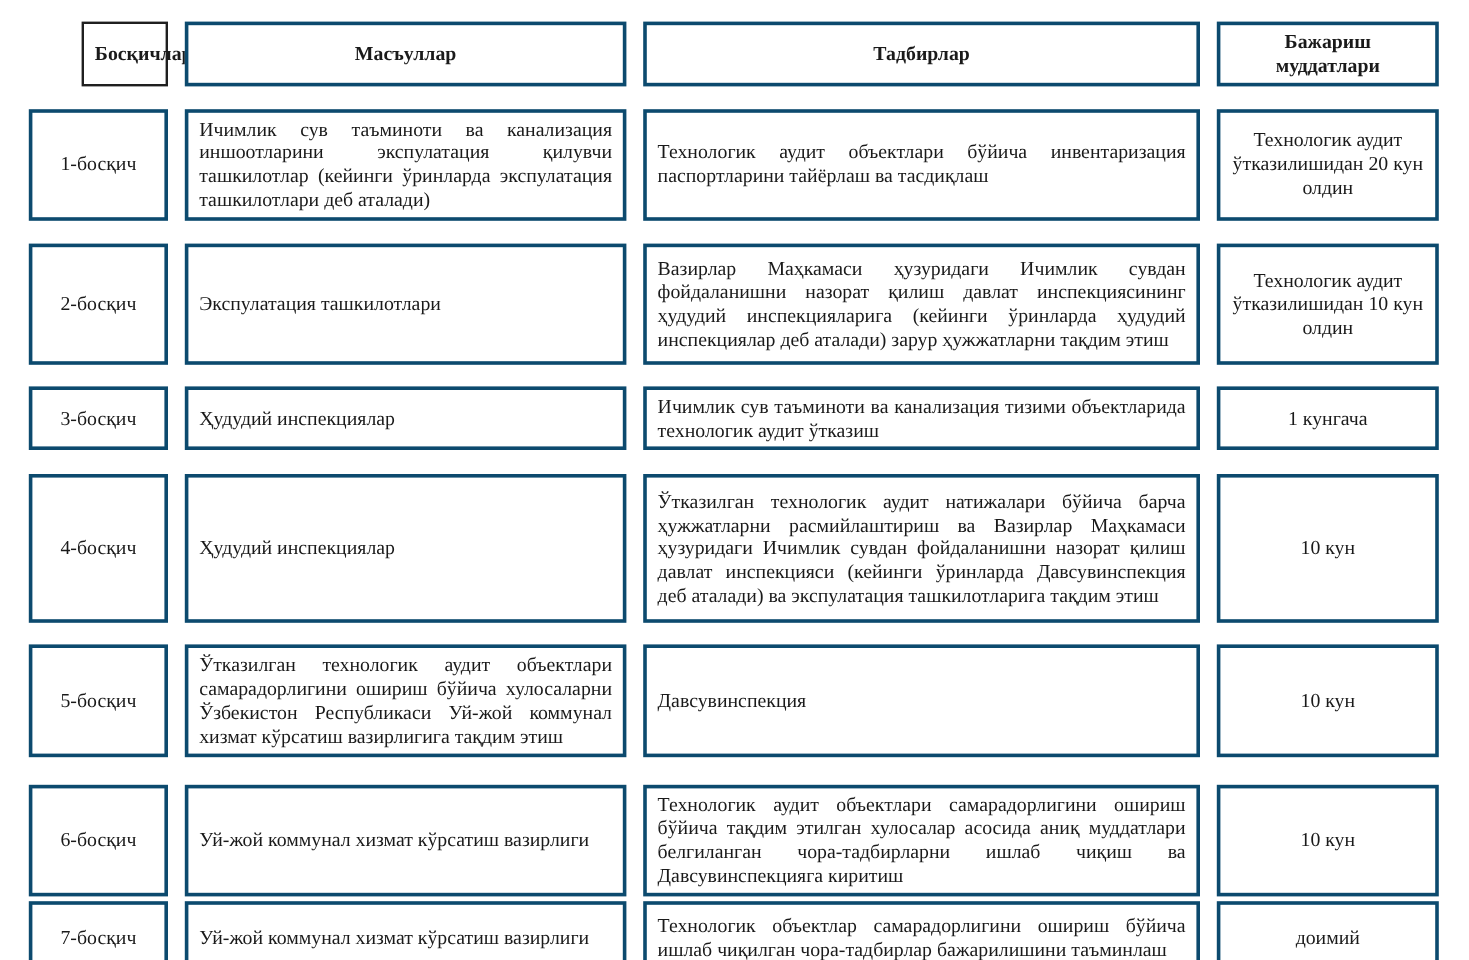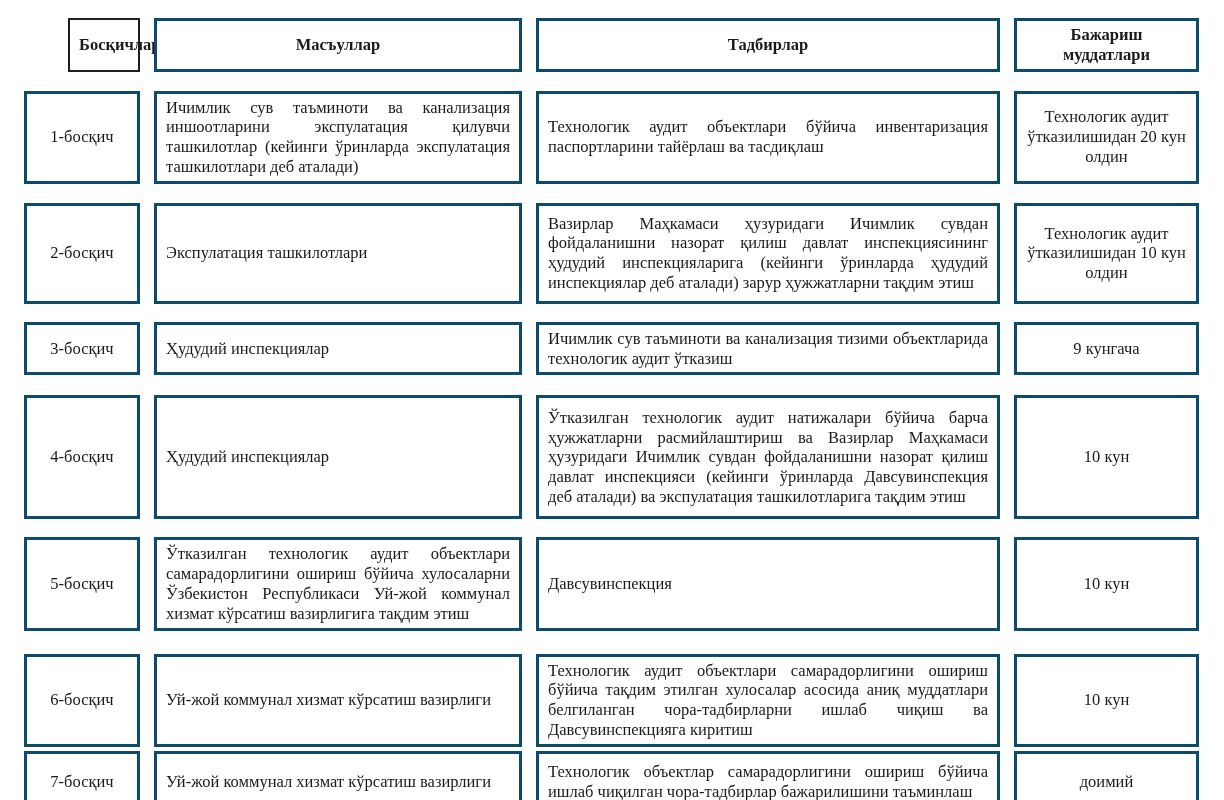--- a/index.html
+++ b/index.html
@@ -103,21 +103,21 @@
     <div class="cell">
       <div class="txt center">3-босқич</div>
     </div>
     <div class="cell">
       <div class="txt">Ҳудудий инспекциялар</div>
     </div>
     <div class="cell">
       <div class="txt justify">Ичимлик сув таъминоти ва канализация тизими объектларида технологик аудит ўтказиш</div>
     </div>
     <div class="cell">
-      <div class="txt center">9 кунгача</div>
+      <div class="txt center">1 кунгача</div>
     </div>
   </div>
 
   <div class="trow r4">
     <div class="cell">
       <div class="txt center">4-босқич</div>
     </div>
     <div class="cell">
       <div class="txt">Ҳудудий инспекциялар</div>
     </div>

